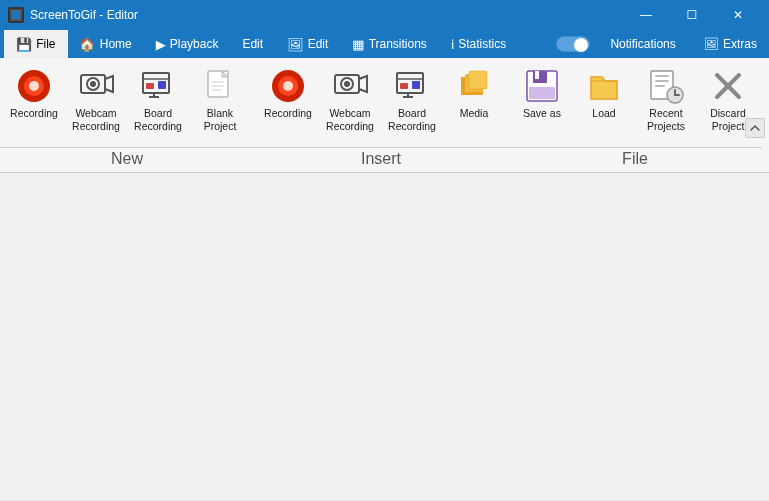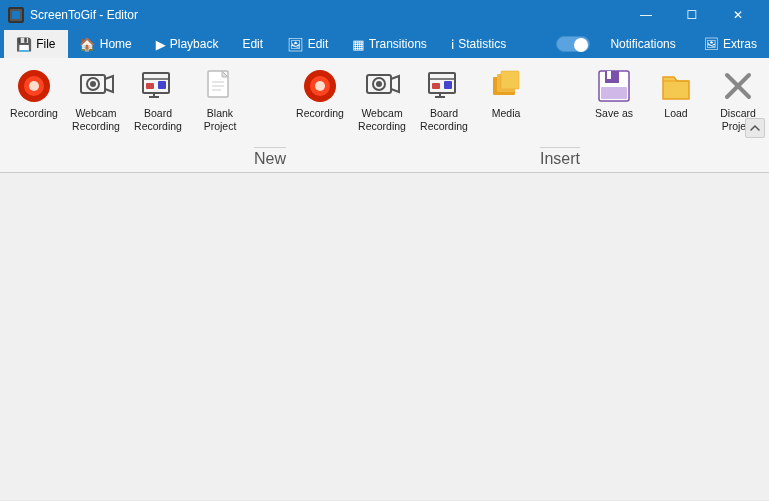--- a/index.html
+++ b/index.html
@@ -112,21 +112,21 @@
     .ribbon-group-label {
       text-align: center;
       font-size: 16px;
       color: #555;
       padding: 2px 0 4px 0;
       border-top: 1px solid #d0d0d0;
       margin-top: auto;
     }
     .ribbon-section {
       display: flex;
-      flex-direction: row;
+      flex-direction: column;
     }
 
     
     .content {
       background: #f0f0f0;
       flex: 1;
       position: relative;
     }
 
     .app-container { position: relative; width: 769px; height: 501px; }
@@ -330,20 +330,33 @@
           <div class="ribbon-item">
             <div class="ribbon-item-icon">
               <svg width="38" height="38" viewBox="0 0 38 38">
                 <path d="M6 14 L6 32 L32 32 L32 14 L20 14 L17 10 L6 10 Z" fill="#f5c850" stroke="#e8a020" stroke-width="1.5"></path>
                 <path d="M6 14 L32 14" stroke="#e8a020" stroke-width="1"></path>
               </svg>
             </div>
             <span class="ribbon-item-label">Load</span>
           </div>
 
+          <div class="ribbon-item">
+            <div class="ribbon-item-icon">
+              <svg width="38" height="38" viewBox="0 0 38 38">
+                <rect x="4" y="4" width="22" height="28" rx="1" fill="white" stroke="#999" stroke-width="1.5"></rect>
+                <rect x="8" y="8" width="14" height="2" rx="1" fill="#bbb"></rect>
+                <rect x="8" y="13" width="14" height="2" rx="1" fill="#bbb"></rect>
+                <rect x="8" y="18" width="10" height="2" rx="1" fill="#bbb"></rect>
+                <circle cx="28" cy="28" r="8" fill="#e0e0e0" stroke="#999" stroke-width="1.5"></circle>
+                <polyline points="28,23 28,28 32,28" stroke="#666" stroke-width="2" fill="none" stroke-linecap="round"></polyline>
+              </svg>
+            </div>
+            <span class="ribbon-item-label">Recent<br>Projects</span>
+          </div>
 
           <div class="ribbon-item">
             <div class="ribbon-item-icon">
               <svg width="38" height="38" viewBox="0 0 38 38">
                 <line x1="8" y1="8" x2="30" y2="30" stroke="#888" stroke-width="4" stroke-linecap="round"></line>
                 <line x1="30" y1="8" x2="8" y2="30" stroke="#888" stroke-width="4" stroke-linecap="round"></line>
               </svg>
             </div>
             <span class="ribbon-item-label">Discard<br>Project</span>
           </div>

